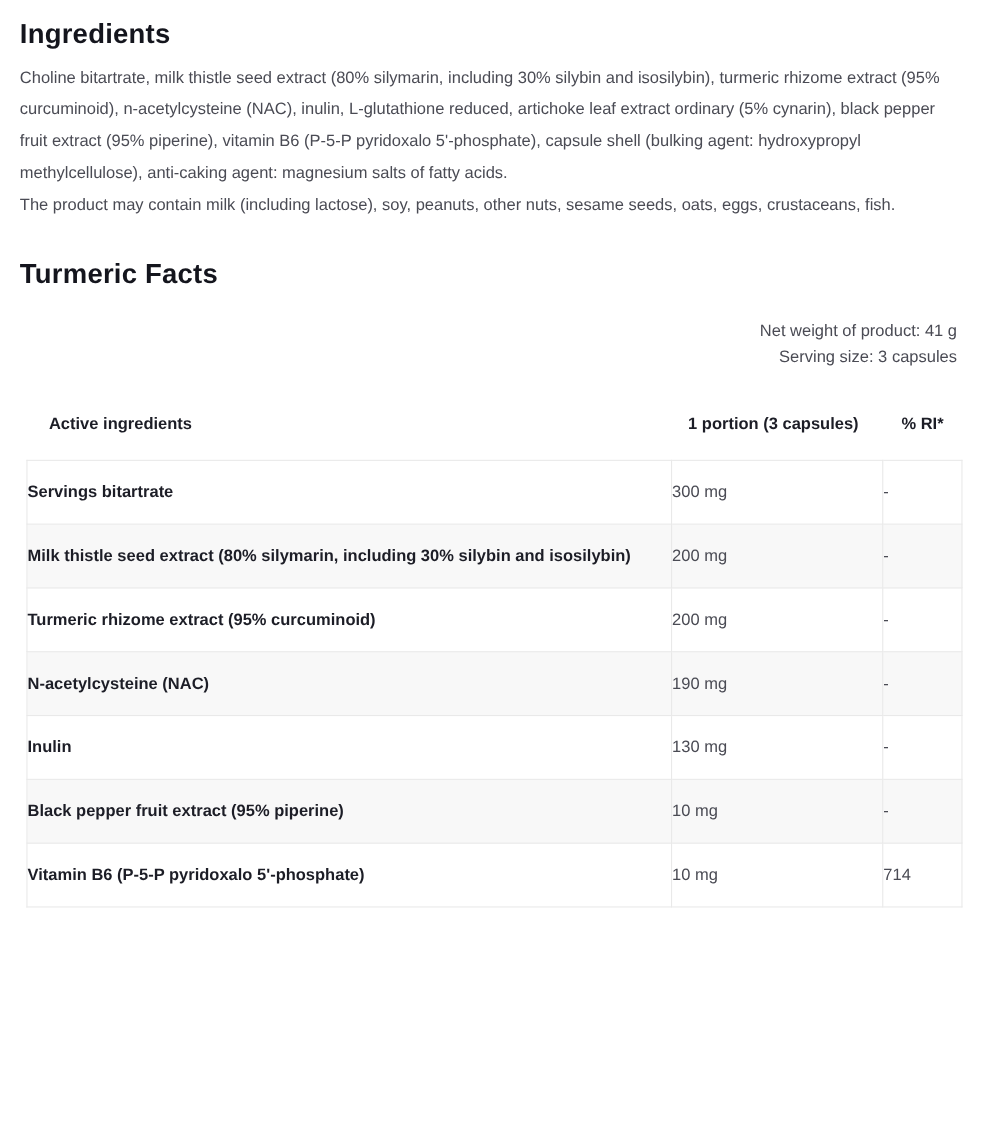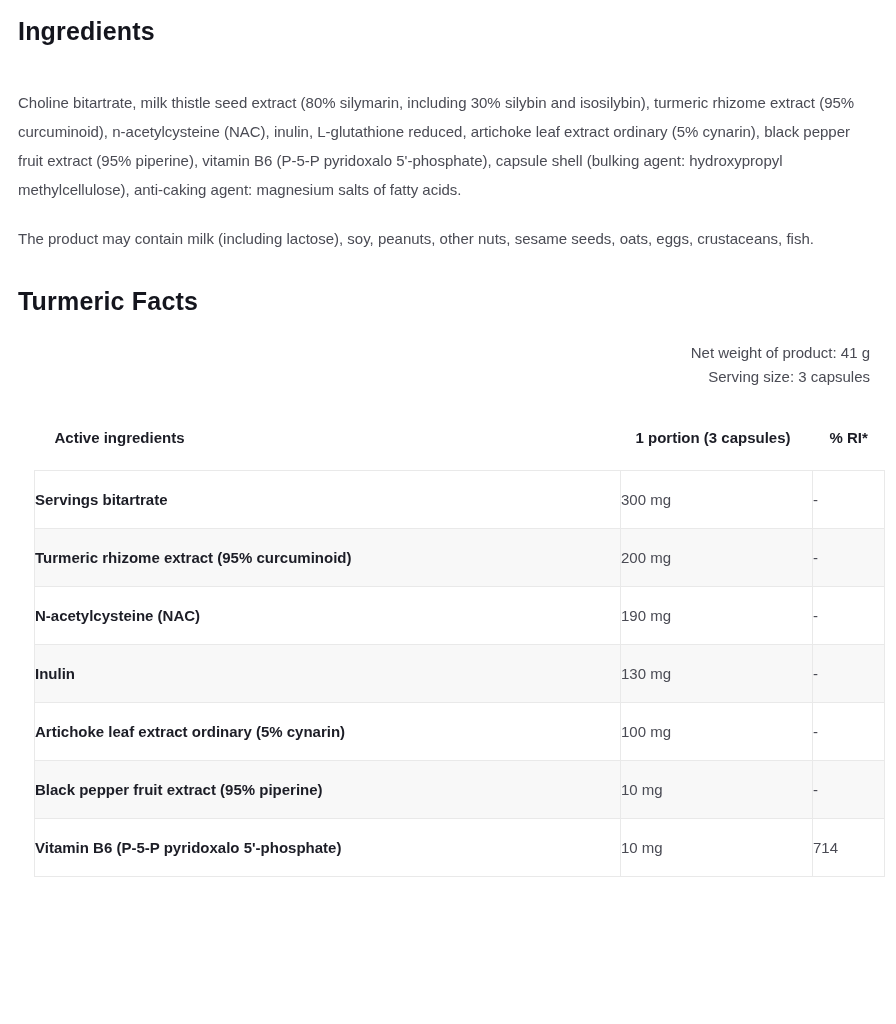--- a/index.html
+++ b/index.html
@@ -16,36 +16,36 @@
     padding: 16px 26px 0 18px;
   }
   .section-title {
     font-size: 25px;
     font-weight: 700;
     color: #14151d;
     letter-spacing: 0.2px;
     margin: 0;
     line-height: 1.2;
   }
-  .ingredients-title { margin-bottom: 42px; }
+  .ingredients-title { margin-bottom: 10px; }
   .body-text {
     font-size: 15px;
     line-height: 29px;
     color: #4a4b54;
     margin: 0;
   }
-  .allergen-text { margin-top: 20px; }
+  .allergen-text { }
   .nutrition-title { margin-top: 33px; margin-bottom: 25px; }
   .info-line {
     font-size: 15px;
     line-height: 24px;
     color: #4a4b54;
     text-align: right;
   }
-  .table-wrap { margin-top: 40px; margin-left: 16px; }
+  .table-wrap { margin-top: 40px; margin-left: 6px; }
   table.nutrition {
     border-collapse: collapse;
     table-layout: fixed;
     width: 850px;
   }
   col.c1 { width: 586px; }
   col.c2 { width: 192px; }
   col.c3 { width: 72px; }
   table.nutrition thead th {
     border: none;
@@ -108,45 +108,45 @@
           <th class="h3">% RI*</th>
         </tr>
       </thead>
       <tbody>
   <tr>
     <td class="c-name">Servings bitartrate</td>
     <td class="c-amount">300 mg</td>
     <td class="c-ri">-</td>
   </tr>
 
+  <tr>
+    <td class="c-name">Milk thistle seed extract (80% silymarin, including 30% silybin and isosilybin)</td>
+    <td class="c-amount">200 mg</td>
+    <td class="c-ri">-</td>
+  </tr>
 
   <tr>
     <td class="c-name">Turmeric rhizome extract (95% curcuminoid)</td>
     <td class="c-amount">200 mg</td>
     <td class="c-ri">-</td>
   </tr>
 
   <tr>
     <td class="c-name">N-acetylcysteine (NAC)</td>
     <td class="c-amount">190 mg</td>
     <td class="c-ri">-</td>
   </tr>
 
   <tr>
     <td class="c-name">Inulin</td>
     <td class="c-amount">130 mg</td>
     <td class="c-ri">-</td>
   </tr>
 
 
-  <tr>
-    <td class="c-name">Artichoke leaf extract ordinary (5% cynarin)</td>
-    <td class="c-amount">100 mg</td>
-    <td class="c-ri">-</td>
-  </tr>
 
   <tr>
     <td class="c-name">Black pepper fruit extract (95% piperine)</td>
     <td class="c-amount">10 mg</td>
     <td class="c-ri">-</td>
   </tr>
 
   <tr>
     <td class="c-name">Vitamin B6 (P-5-P pyridoxalo 5'-phosphate)</td>
     <td class="c-amount">10 mg</td>

